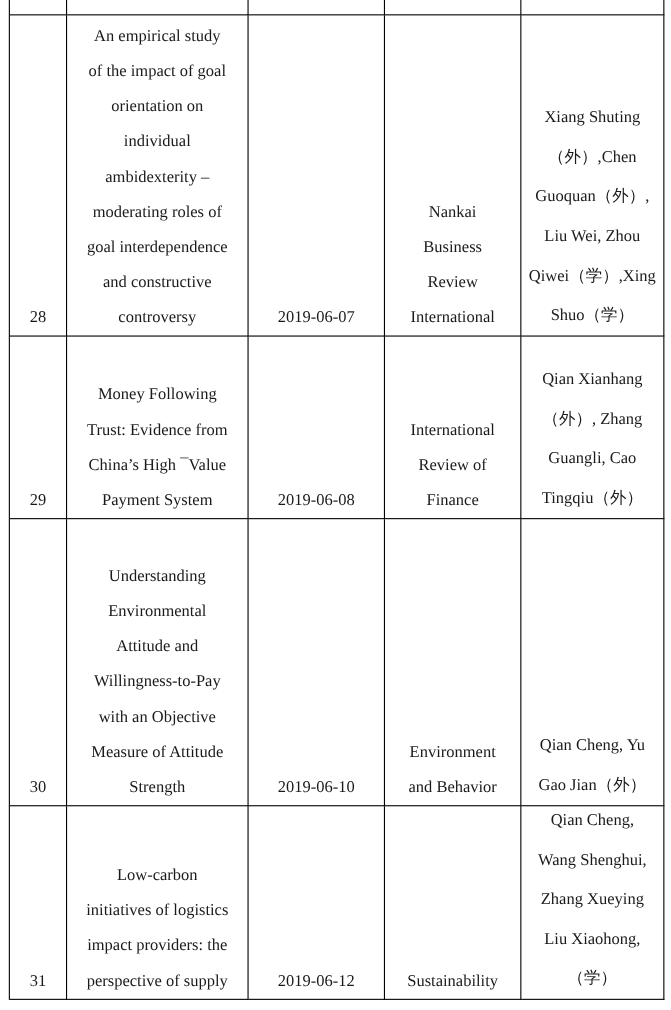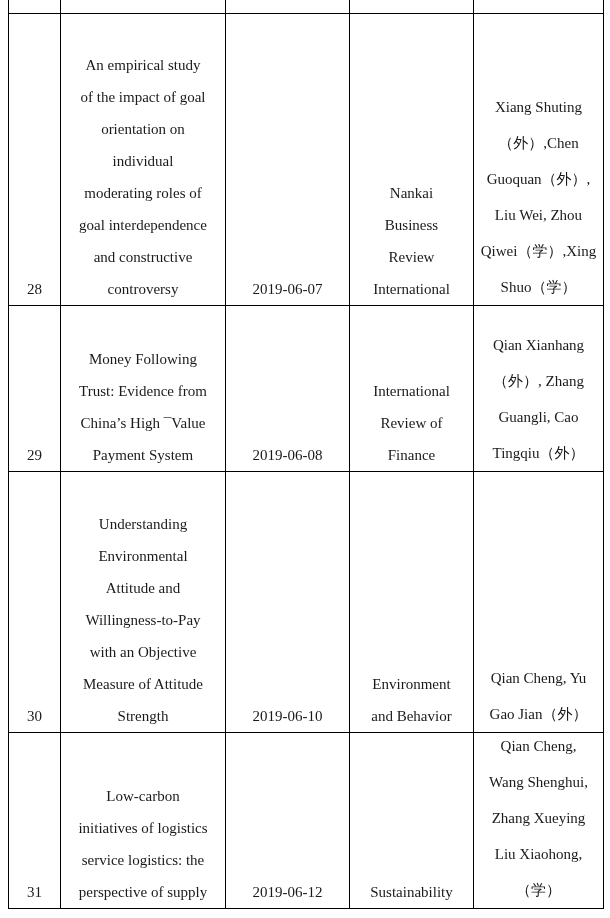--- a/index.html
+++ b/index.html
@@ -50,20 +50,21 @@
   </div>
 <div class="trow" style="height: 292px;">
       <div class="cell col-index" style="height: 292px;">
         <div class="line">28</div>
       </div>
       <div class="cell col-title" style="height: 292px;">
         <div class="line">An empirical study</div>
         <div class="line">of the impact of goal</div>
         <div class="line">orientation on</div>
         <div class="line">individual</div>
+        <div class="line">ambidexterity –</div>
         <div class="line">moderating roles of</div>
         <div class="line">goal interdependence</div>
         <div class="line">and constructive</div>
         <div class="line">controversy</div>
       </div>
       <div class="cell col-date" style="height: 292px;">
         <div class="line">2019-06-07</div>
       </div>
       <div class="cell col-journal" style="height: 292px;">
         <div class="line">Nankai</div>
@@ -130,21 +131,21 @@
         <div class="line">Gao Jian（外）</div>
       </div>
     </div>
     <div class="trow" style="height: 176px;">
       <div class="cell col-index" style="height: 176px;">
         <div class="line">31</div>
       </div>
       <div class="cell col-title" style="height: 176px;">
         <div class="line">Low-carbon</div>
         <div class="line">initiatives of logistics</div>
-        <div class="line">service logistics: the</div>
+        <div class="line">impact providers: the</div>
         <div class="line">perspective of supply</div>
       </div>
       <div class="cell col-date" style="height: 176px;">
         <div class="line">2019-06-12</div>
       </div>
       <div class="cell col-journal" style="height: 176px;">
         <div class="line">Sustainability</div>
       </div>
       <div class="cell col-authors" style="height: 176px;">
         <div class="line">Qian Cheng,</div>

